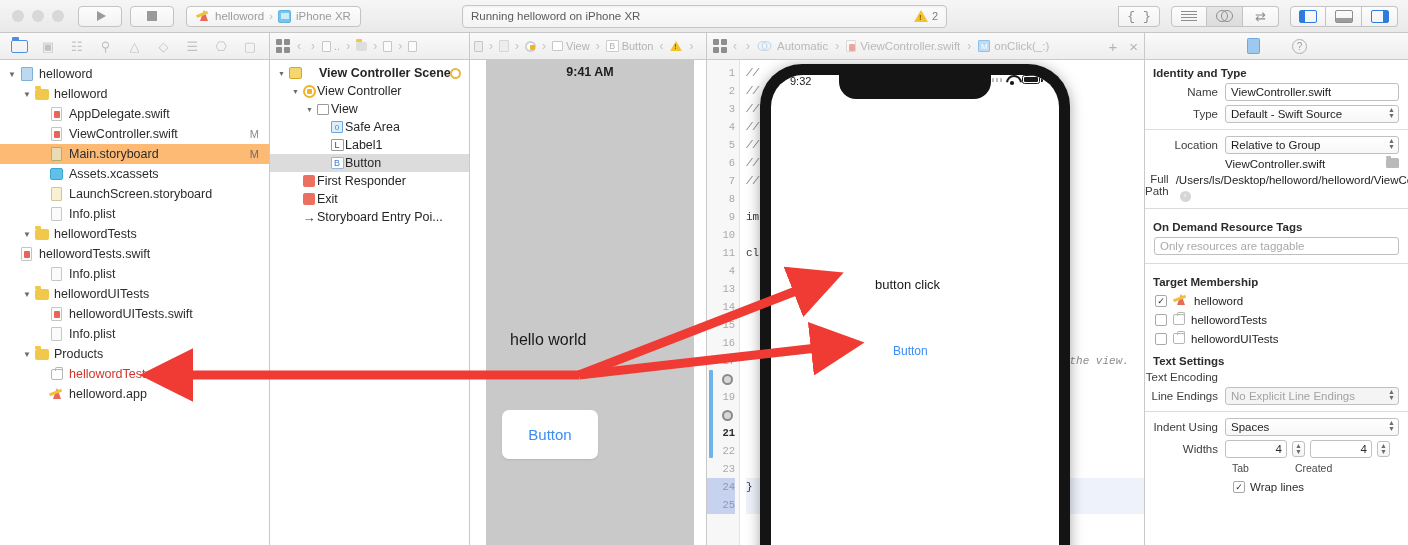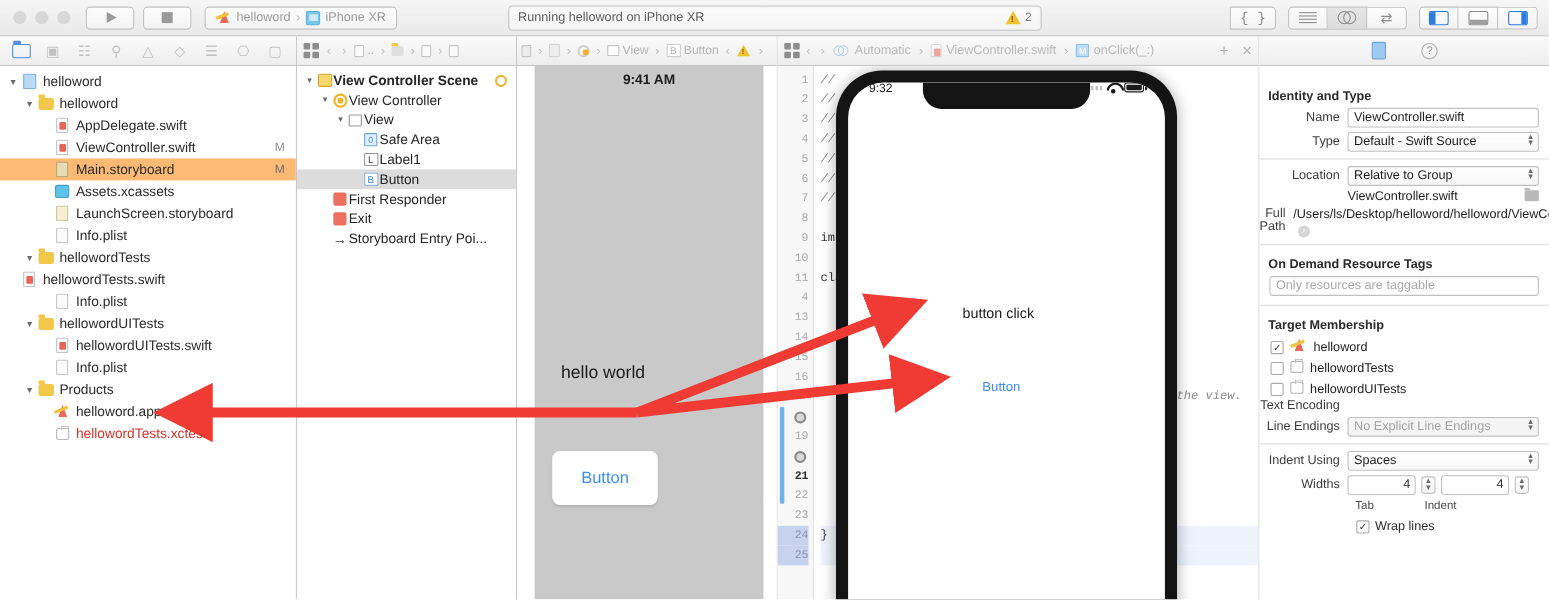--- a/index.html
+++ b/index.html
@@ -138,21 +138,21 @@
   .crumb { font-size:11px;color:#b4b4b4;display:flex;align-items:center;gap:3px; }
   .sq4{width:14px;height:14px;display:grid;grid-template-columns:1fr 1fr;grid-gap:2px;}
   .sq4 i{background:#8e8e8e;border-radius:1px;}
   .arrow{color:#c3c3c3;font-size:12px;padding:0 3px;}
   .outline { flex:1; padding-top:4px; font-size:12.5px; }
   .o-row { height:18px;display:flex;align-items:center;position:relative; }
   .o-row.sel{background:#dcdcdc;}
   .o-row .tw{width:11px;text-align:center;font-size:7px;color:#6b6b6b;}
   .o-row .ico{width:16px;display:flex;justify-content:center;}
   .o-row .lbl{color:#262626;white-space:nowrap;}
-  .o-row.bold .lbl{font-weight:bold;}
+  .o-row.bold .lbl{font-weight:bold;margin-left:16px;}
   .ic-scene{width:13px;height:12px;background:#f5d76e;border:1.4px solid #d4a62a;border-radius:2px;}
   .ic-vc{width:13px;height:13px;border:2px solid #f0b429;border-radius:50%;background:#fff;position:relative;}
   .ic-vc:after{content:"";position:absolute;left:2.5px;top:2.5px;width:5px;height:5px;background:#f0b429;border-radius:1px;}
   .ic-view{width:12px;height:11px;border:1.4px solid #9a9a9a;background:#fff;border-radius:1px;}
   .ic-safe{width:12px;height:12px;border:1.3px solid #6aa7e0;background:#dfeefb;border-radius:1px;font-size:8px;color:#4a86c8;display:flex;align-items:center;justify-content:center;}
   .ic-lt{width:13px;height:12px;border:1.3px solid #9a9a9a;background:#fff;border-radius:1px;font-size:9px;color:#4a4a4a;display:flex;align-items:center;justify-content:center;}
   .ic-lt.blue{color:#3b7dd8;border-color:#8fb6e0;}
   .ic-fr{width:12px;height:12px;background:#ec7060;border-radius:2px;}
   .ic-exit{width:12px;height:12px;background:#ec7060;border-radius:2px;}
   .ic-sep-dot{width:11px;height:11px;border:2px solid #e8b93a;border-radius:50%;background:#fff;}
@@ -243,21 +243,21 @@
 
   
   .arrows{position:absolute;left:0;top:0;width:1408px;height:545px;pointer-events:none;}
 
   
   .insp-col { width:263px; min-width:263px; background:#ffffff; }
   .insp-bar { justify-content:center; gap:26px; }
   .insp-ic { width:20px;height:18px;display:flex;align-items:center;justify-content:center; }
   .doc-ic{width:13px;height:16px;background:#9fc8ef;border:1px solid #6fa8dd;border-radius:1.5px;}
   .help-ic{width:15px;height:15px;border:1.4px solid #b0b0b0;border-radius:50%;font-size:10px;color:#9a9a9a;display:flex;align-items:center;justify-content:center;}
-  .insp { flex:1; overflow:hidden; font-size:11.5px; padding-top:16px; }
+  .insp { flex:1; overflow:hidden; font-size:11.5px; padding-top:1px; }
   .sec-title{ font-weight:bold; font-size:11.5px; color:#2b2b2b; padding:6px 0 4px 8px; }
   .frow{ display:flex; align-items:center; margin-bottom:4px; padding-right:9px; }
   .flab{ width:80px; text-align:right; padding-right:7px; color:#3c3c3c; font-size:11.5px; }
   .fctl{ flex:1; }
   .tfield{
     height:18px; border:1px solid #c0c0c0; border-radius:3px; background:#fff;
     display:flex; align-items:center; padding:0 5px; font-size:11.5px; color:#1d1d1d;
   }
   .tfield.ph{ color:#a9a9a9; }
   .sel-field{
@@ -497,30 +497,30 @@
           <div class="row" style="padding-left: 21px;">
             <span class="tw">▼</span>
             <span class="ico">
               <span class="ic-folder"></span>
             </span>
             <span class="lbl">Products</span>
           </div>
           <div class="row" style="padding-left: 36px;">
             <span class="tw"></span>
             <span class="ico">
+              <span class="ic-xctest"></span>
+            </span>
+            <span class="lbl red">hellowordTests.xctest</span>
+          </div>
+          <div class="row" style="padding-left: 36px;">
+            <span class="tw"></span>
+            <span class="ico">
               <span class="ic-app"></span>
             </span>
             <span class="lbl">helloword.app</span>
-          </div>
-          <div class="row" style="padding-left: 36px;">
-            <span class="tw"></span>
-            <span class="ico">
-              <span class="ic-xctest"></span>
-            </span>
-            <span class="lbl red">hellowordTests.xctest</span>
           </div>
         </div>
     </div>
 
     <div class="col out-col">
       <div class="bar out-bar">
         <span class="sq4">
             <i></i>
             <i></i>
             <i></i>
@@ -800,20 +800,21 @@
               <span><span class="ic-xctest" style="display:inline-block"></span></span>
               <span class="lbl">hellowordTests</span>
             </div>
             <div class="tmrow">
               <span class="cbx"></span>
               <span><span class="ic-xctest" style="display:inline-block"></span></span>
               <span class="lbl">hellowordUITests</span>
             </div>
           </div>
 
+        <div class="sec-title">Text Settings</div>
 
         <div class="frow">
           <div class="flab">Text Encoding</div>
         </div>
 
         <div class="frow">
           <div class="flab">Line Endings</div>
           <div class="fctl">
               <div class="sel-field dim">
                 <span>No Explicit Line Endings</span>
@@ -838,21 +839,21 @@
           <div class="flab">Widths</div>
           <div class="fctl widths">
             <div class="numf">4</div>
             <div class="stp">▲<br>▼</div>
             <div class="numf">4</div>
             <div class="stp">▲<br>▼</div>
           </div>
         </div>
         <div class="sublabels">
           <span>Tab</span>
-          <span>Indent</span>
+          <span>Created</span>
         </div>
 
         <div class="wrapline">
           <span class="cbx">✓</span>
           <span>Wrap lines</span>
         </div>
 
       </div>
     </div>
   </div>

